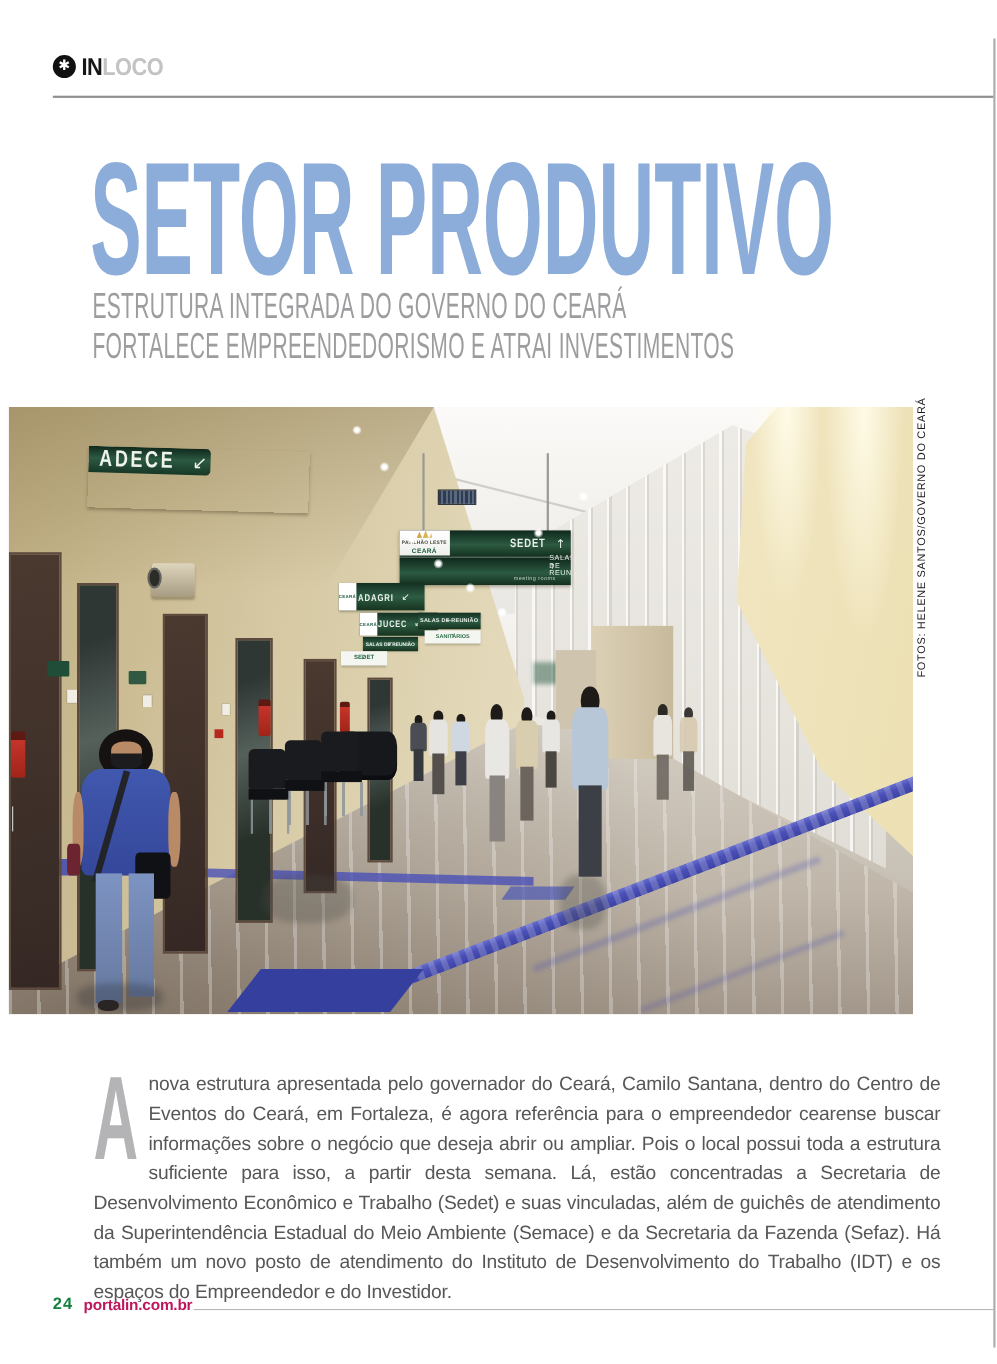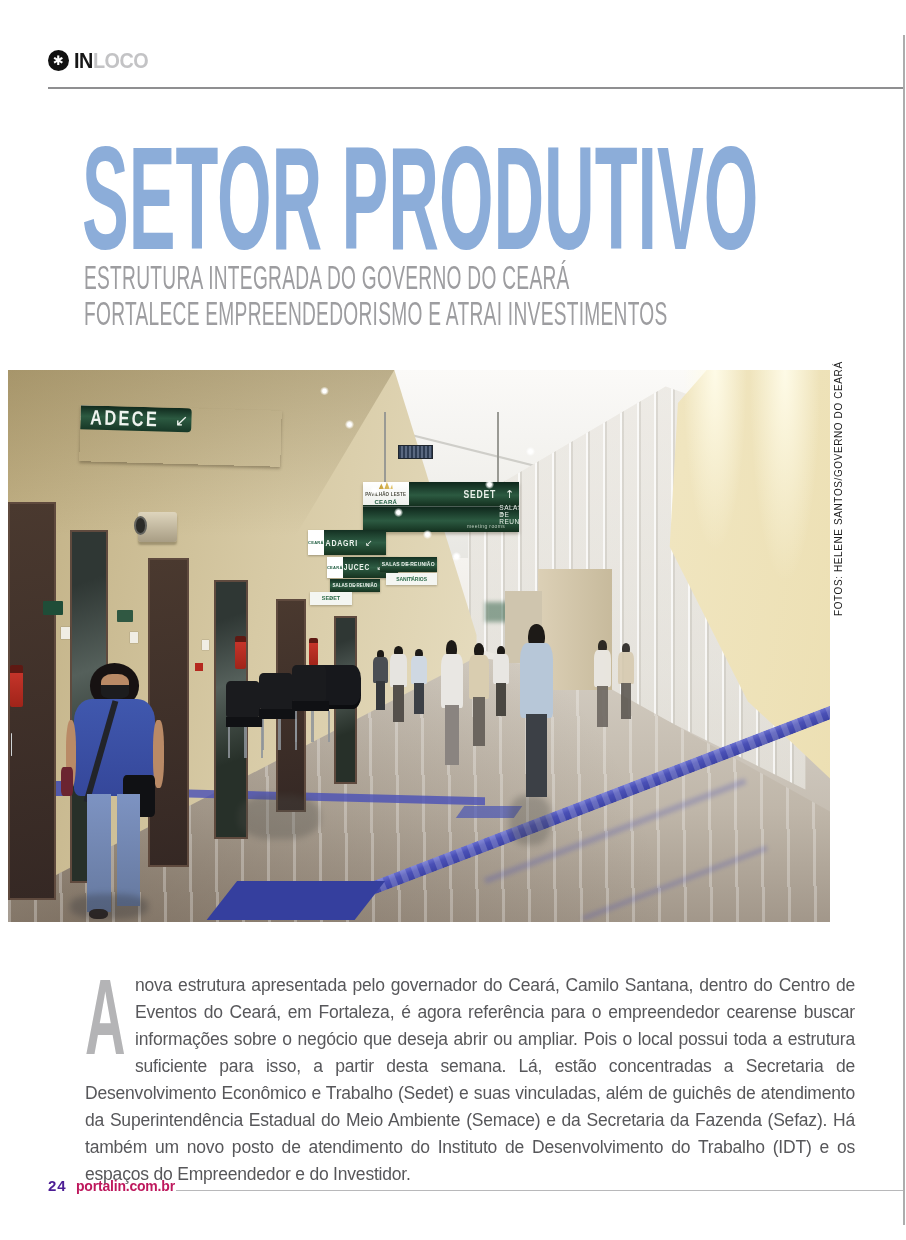--- a/index.html
+++ b/index.html
@@ -194,21 +194,21 @@
   .L1{left:44%;top:21%;}.L2{left:47%;top:25%;}.L3{left:50.5%;top:29%;}.L4{left:54%;top:33%;}
   .L5{left:41%;top:9%;}.L6{left:38%;top:3%;}.L7{left:58%;top:20%;}.L8{left:63%;top:14%;}
 
   
   .credit{position:absolute;left:833px;top:368px;height:248px;writing-mode:vertical-rl;transform:rotate(180deg);
           font-size:10px;letter-spacing:.6px;color:#1c1c1c;white-space:nowrap;}
   .article{position:absolute;left:85px;top:972px;width:770px;font-size:17.5px;line-height:27px;color:#57575a;
            text-align:justify;letter-spacing:-.2px;}
   .dropcap{float:left;width:42px;height:81px;margin:4px 8px 0 0;font-size:108px;line-height:81px;font-weight:bold;
            color:#b4b4b6;transform:scaleX(.52);transform-origin:0 0;}
-  .f-num{position:absolute;left:48px;top:1177px;font-size:15px;font-weight:bold;color:#4c1d95;letter-spacing:1px;}
+  .f-num{position:absolute;left:48px;top:1177px;font-size:15px;font-weight:bold;color:#15803d;letter-spacing:1px;}
   .f-site{position:absolute;left:76px;top:1178px;font-size:14px;font-weight:bold;color:#be185d;letter-spacing:-.2px;}
   .footer-rule{position:absolute;left:176px;top:1190px;width:727px;height:1px;background:#b8b8ba;}
   .page-edge{position:absolute;left:903px;top:35px;width:1.5px;height:1190px;background:#777;opacity:.6;}
 </style>
 </head>
 <body>
 
 <div class="page">
 
   <div class="logo-mark">✱</div>

